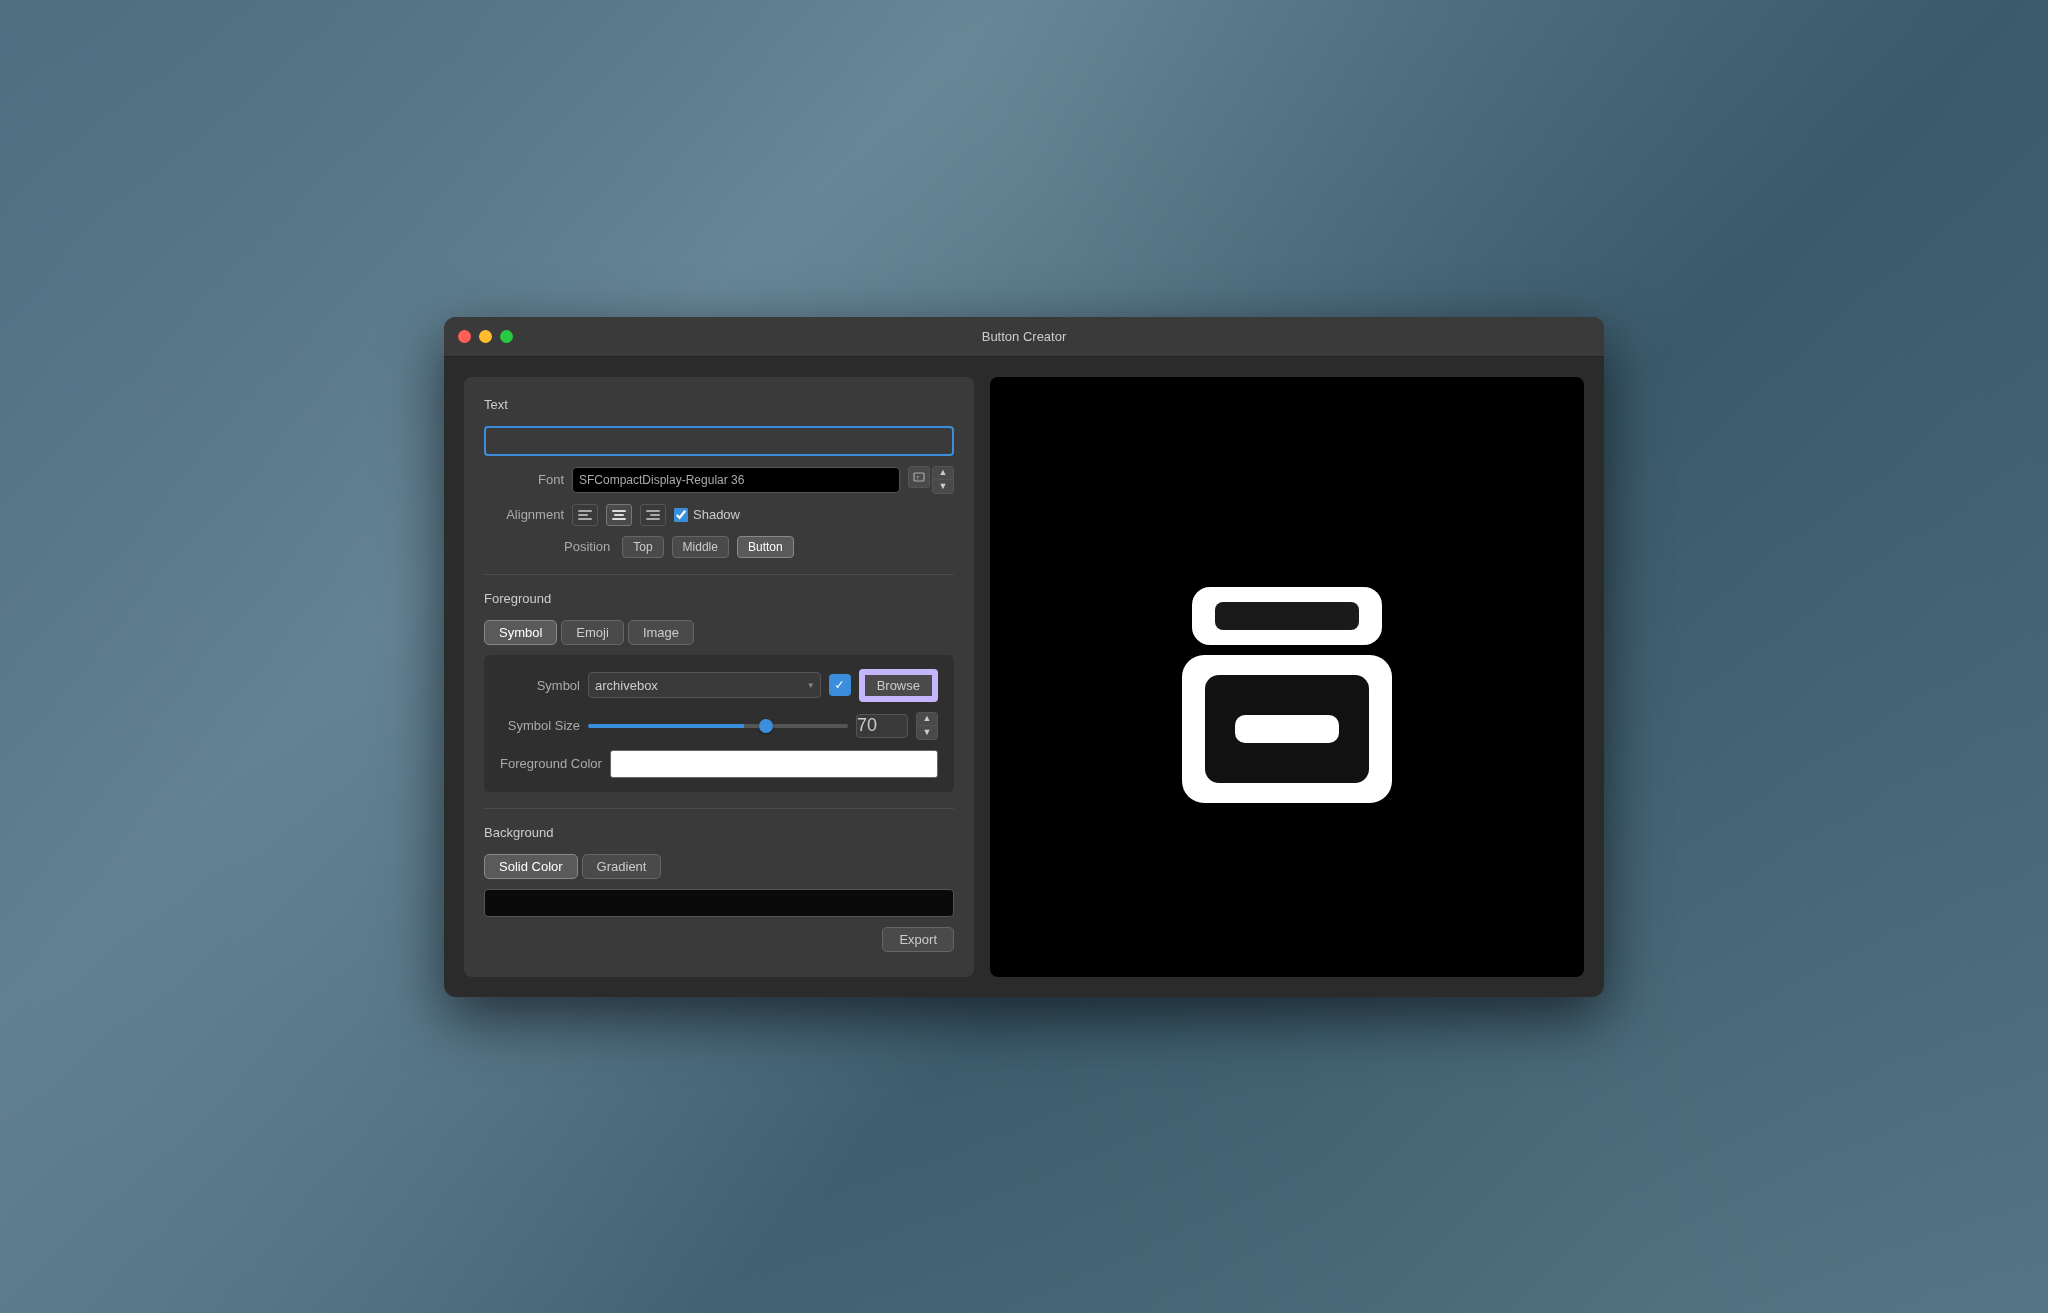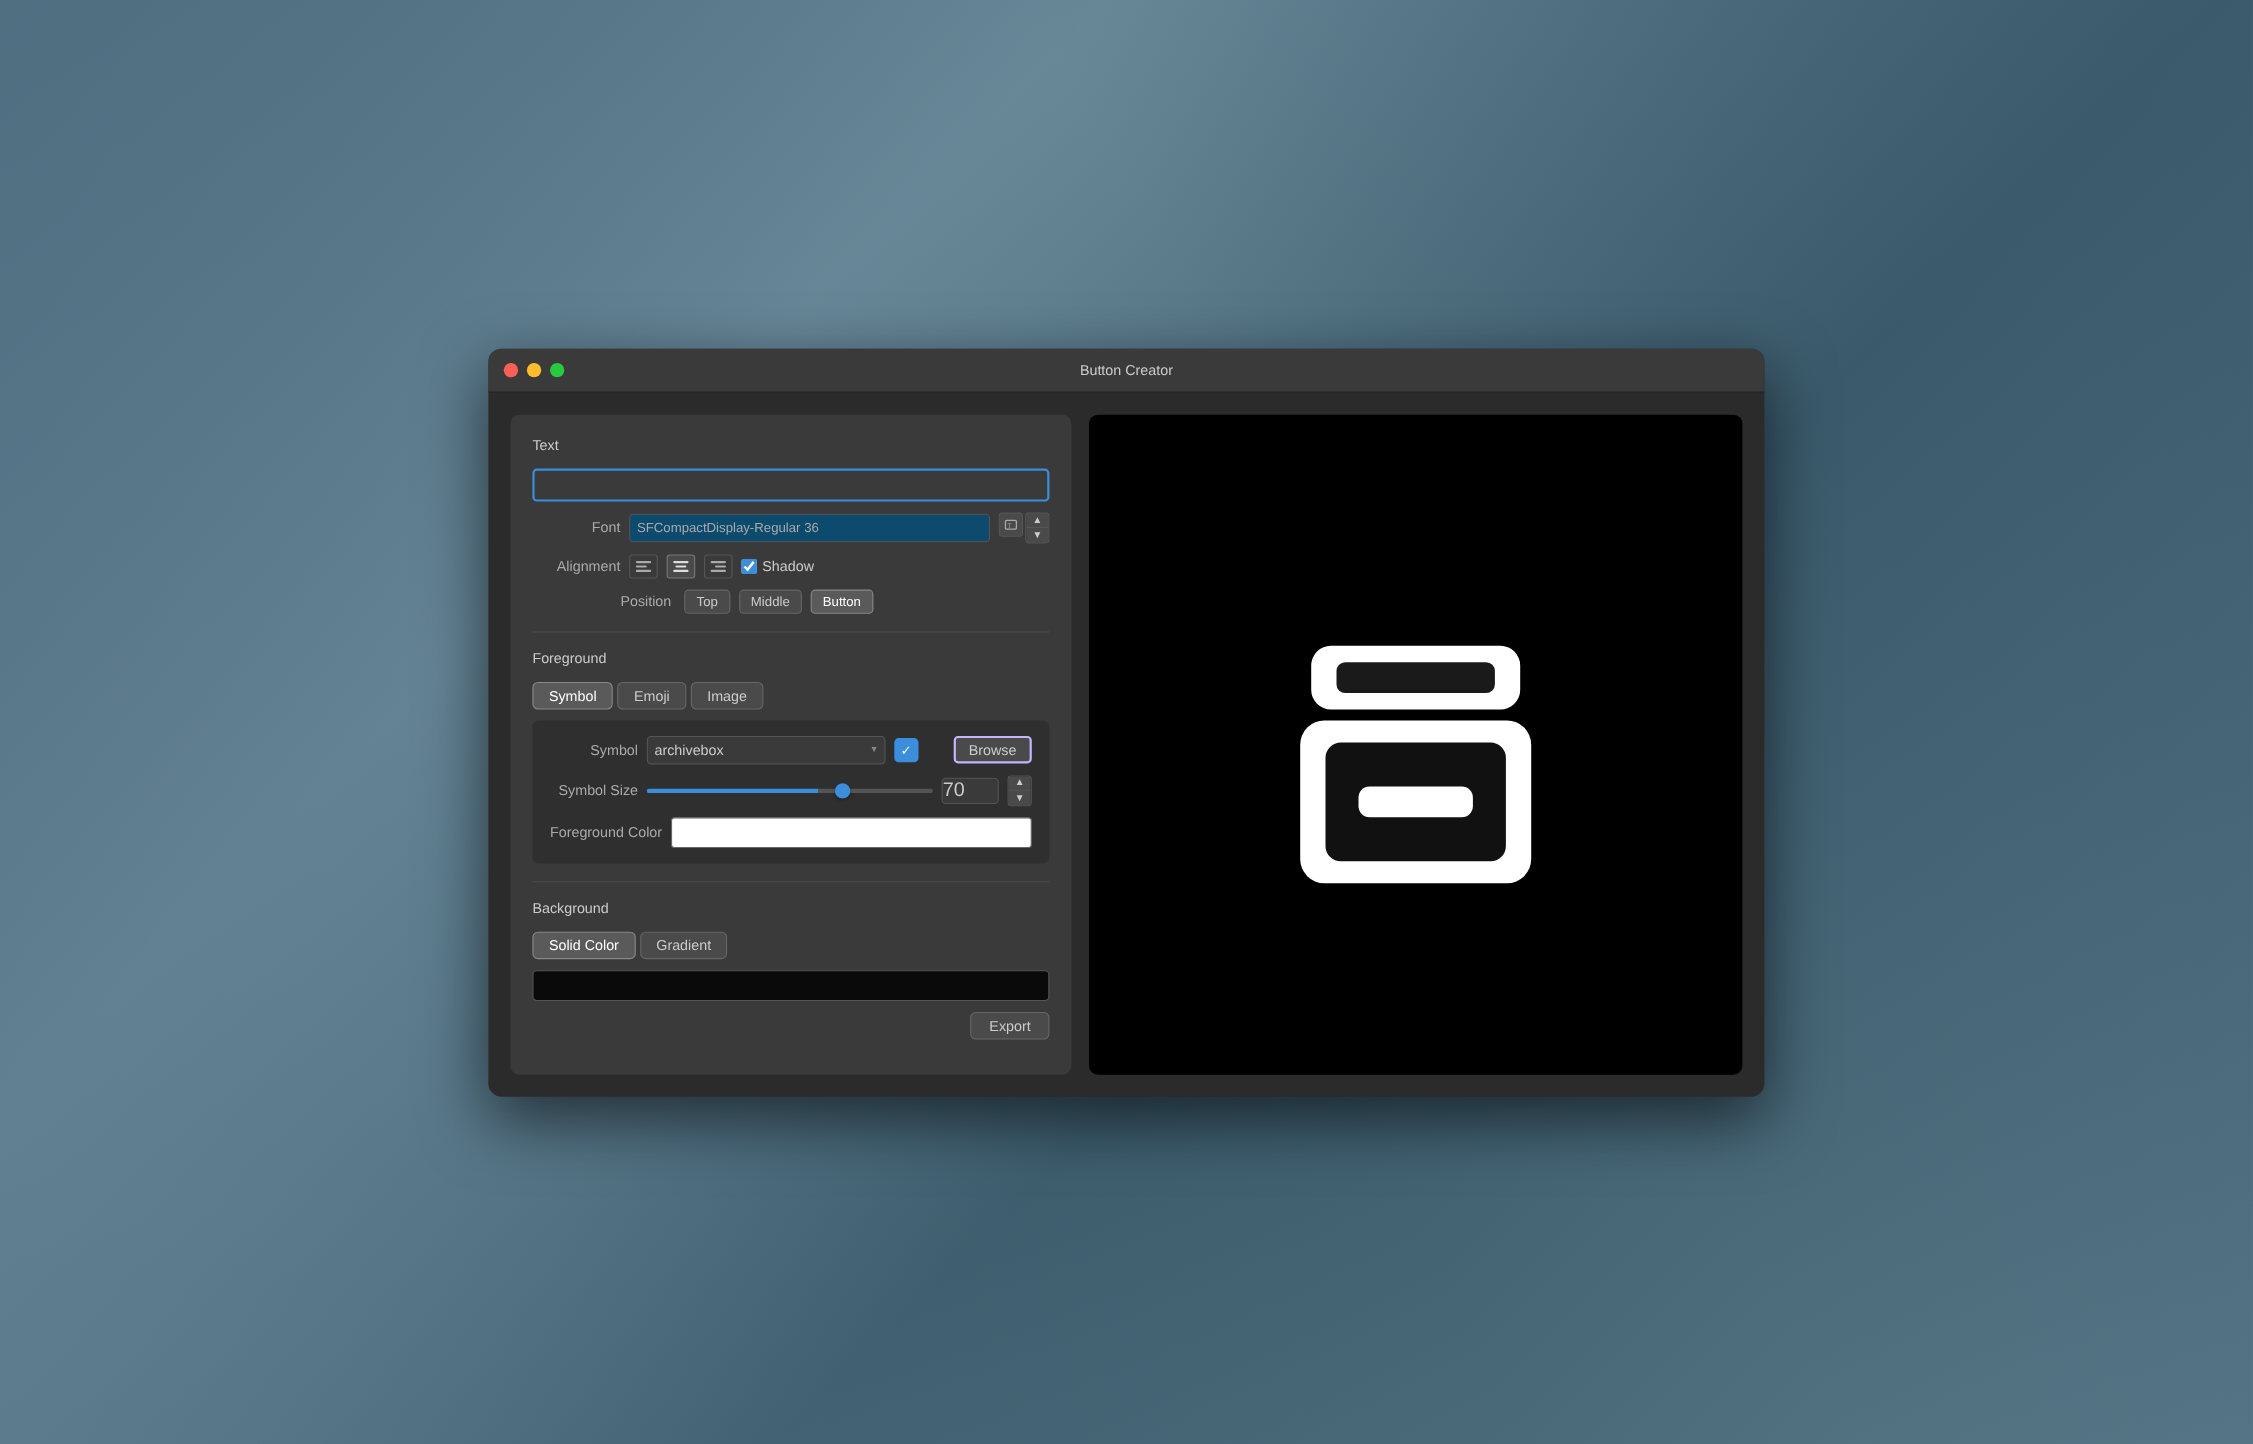--- a/index.html
+++ b/index.html
@@ -127,21 +127,21 @@
     .form-label {
       color: #aaa;
       font-size: 13px;
       min-width: 80px;
       text-align: right;
     }
 
     .font-input {
       flex: 1;
       height: 26px;
-      background: #0c4a6e;
+      background: #000000;
       border: 1px solid #555;
       border-radius: 4px;
       color: #aaa;
       font-size: 12px;
       padding: 0 6px;
       outline: none;
     }
 
     .font-buttons {
       display: flex;
@@ -338,26 +338,25 @@
       position: absolute;
       right: 6px;
       font-size: 8px;
       color: #888;
       pointer-events: none;
     }
 
     .browse-btn {
       padding: 3px 12px;
       background: #4a4a4a;
-      border: 2px solid #c4b5fd;
+      border: 6px solid #c4b5fd;
       border-radius: 4px;
       color: #ccc;
       font-size: 13px;
       cursor: pointer;
-      margin-left: 24px;
     }
 
     .symbol-size-row {
       display: flex;
       align-items: center;
       gap: 8px;
     }
 
     .size-slider {
       flex: 1;

